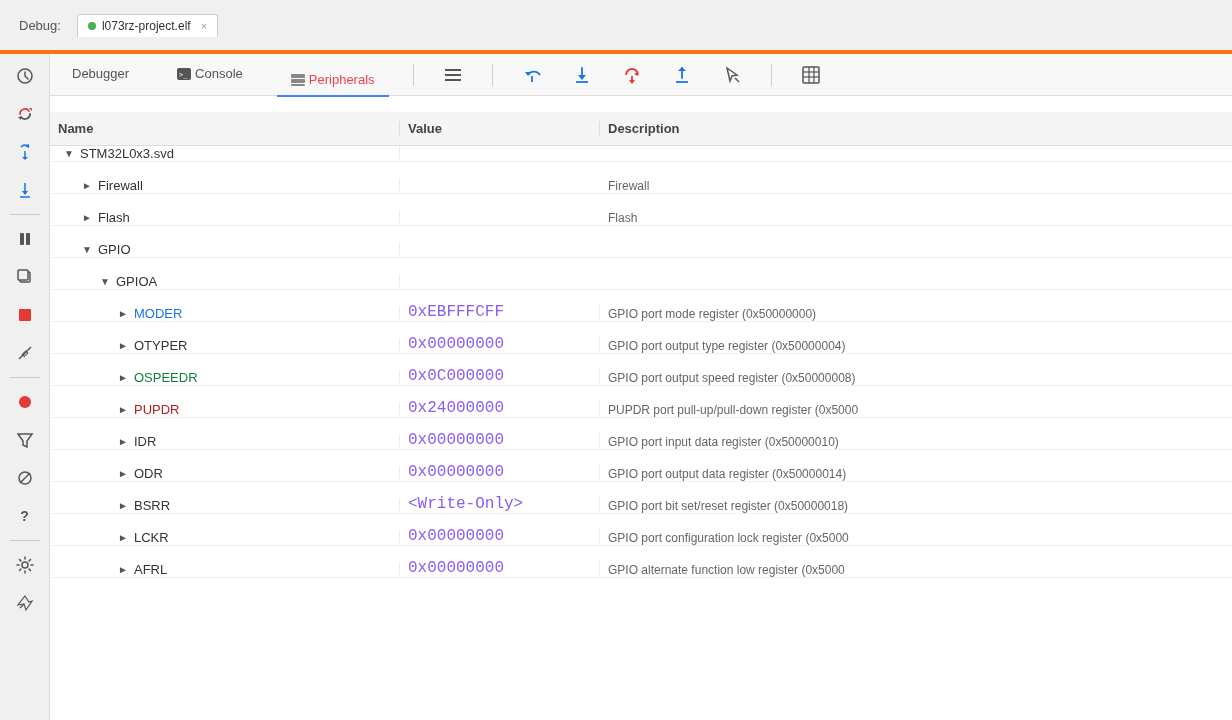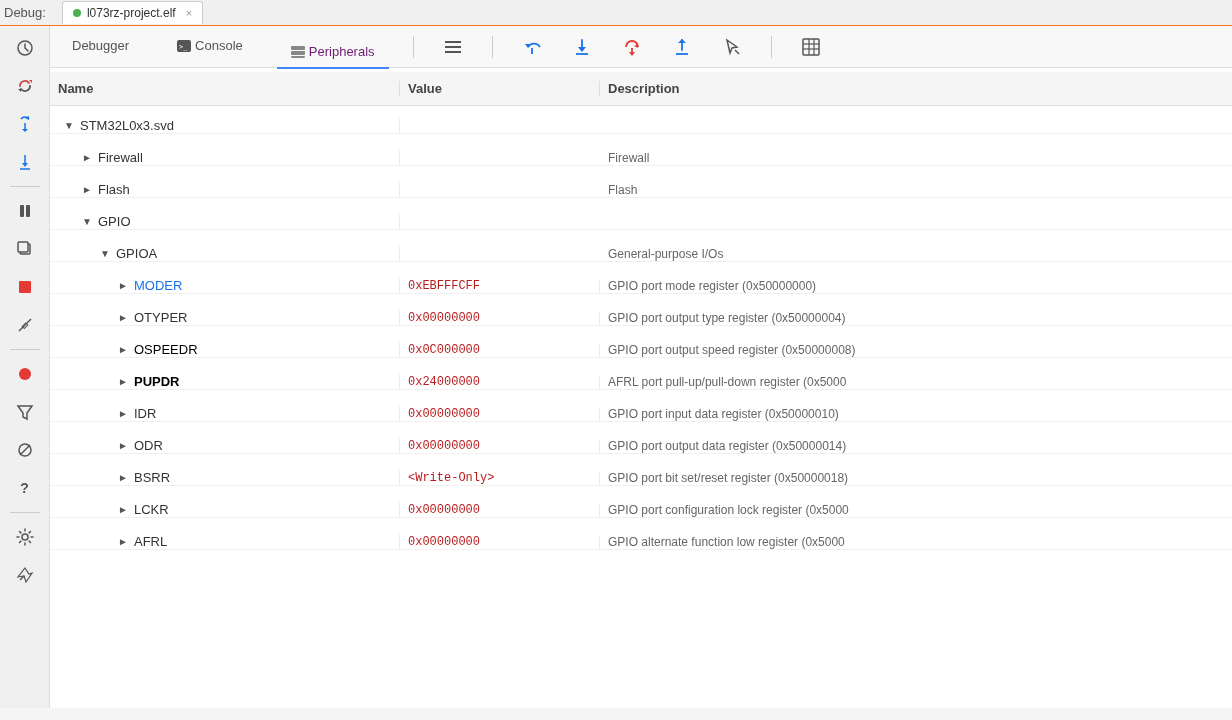--- a/index.html
+++ b/index.html
@@ -10,24 +10,24 @@
       width: 1232px;
       height: 720px;
       overflow: hidden;
       color: #333;
     }
 
     
     .title-bar {
       display: flex;
       align-items: center;
-      height: 26px;
+      height: 54px;
       background: #f0f0f0;
-      border-bottom: 1px solid #f97316;
-      padding: 0 4px;
+      border-bottom: 4px solid #f97316;
+      padding: 0 19px;
       gap: 8px;
     }
     .title-bar-label {
       font-size: 13px;
       color: #555;
       font-weight: 400;
     }
     .tab {
       display: flex;
       align-items: center;
@@ -109,21 +109,21 @@
       gap: 20px;
     }
     .toolbar-tab {
       padding: 8px 14px;
       font-size: 13px;
       color: #555;
       cursor: pointer;
       border-bottom: 2px solid transparent;
     }
     .toolbar-tab.active {
-      color: #701a75;
+      color: #ef4444;
       border-bottom: 2px solid #4285f4;
       font-weight: 500;
       margin-top: 12px;
     }
     .toolbar-sep {
       width: 1px;
       height: 22px;
       background: #ccc;
       margin: 0 4px;
     }
@@ -145,21 +145,21 @@
       overflow-y: auto;
       overflow-x: hidden;
     }
     .table-header {
       display: flex;
       align-items: center;
       height: 34px;
       background: #f5f5f5;
       border-bottom: 1px solid #ddd;
       position: sticky;
-      top: 4px;
+      top: 16px;
       z-index: 10;
     }
     .col-name {
       width: 350px;
       min-width: 350px;
       padding: 0 8px;
       font-weight: 600;
       color: #444;
       border-right: 1px solid #ddd;
     }
@@ -194,22 +194,22 @@
       gap: 4px;
       white-space: nowrap;
       overflow: hidden;
     }
     .cell-value {
       width: 200px;
       min-width: 200px;
       padding: 0 8px;
       border-right: 1px solid #eee;
       font-family: 'Courier New', monospace;
-      font-size: 12px;
-      color: #b91c1c;
+      font-size: 16px;
+      color: #8b5cf6;
     }
     .cell-desc {
       flex: 1;
       padding: 0 8px;
       color: #666;
       font-size: 12px;
       white-space: nowrap;
       overflow: hidden;
       text-overflow: ellipsis;
     }
@@ -461,21 +461,20 @@
             <div class="cell-value"></div>
             <div class="cell-desc"></div>
           </div>
           <div class="table-row">
             <div class="cell-name">
               <span style="display: inline-block; width: 36px; flex-shrink: 0;"></span>
               <span class="tree-arrow expanded"></span>
               <span>GPIOA</span>
             </div>
             <div class="cell-value"></div>
-            <div class="cell-desc">General-purpose I/Os</div>
           </div>
           <div class="table-row">
             <div class="cell-name">
               <span style="display: inline-block; width: 54px; flex-shrink: 0;"></span>
               <span class="tree-arrow collapsed"></span>
               <span style="color: rgb(26, 115, 232); font-weight: 500;">MODER</span>
             </div>
             <div class="cell-value">0xEBFFFCFF</div>
             <div class="cell-desc">GPIO port mode register (0x50000000)</div>
           </div>
@@ -485,33 +484,33 @@
               <span class="tree-arrow collapsed"></span>
               <span>OTYPER</span>
             </div>
             <div class="cell-value">0x00000000</div>
             <div class="cell-desc">GPIO port output type register (0x50000004)</div>
           </div>
           <div class="table-row">
             <div class="cell-name">
               <span style="display: inline-block; width: 54px; flex-shrink: 0;"></span>
               <span class="tree-arrow collapsed"></span>
-              <span style="color: #000000; font-weight: 500;">OSPEEDR</span>
+              <span style="color: #15803d; font-weight: 500;">OSPEEDR</span>
             </div>
             <div class="cell-value">0x0C000000</div>
             <div class="cell-desc">GPIO port output speed register (0x50000008)</div>
           </div>
           <div class="table-row">
             <div class="cell-name">
               <span style="display: inline-block; width: 54px; flex-shrink: 0;"></span>
               <span class="tree-arrow collapsed"></span>
-              <span style="color: #000000; font-weight: 700;">PUPDR</span>
+              <span style="color: #b91c1c; font-weight: 400;">PUPDR</span>
             </div>
             <div class="cell-value">0x24000000</div>
-            <div class="cell-desc">AFRL port pull-up/pull-down register (0x5000</div>
+            <div class="cell-desc">PUPDR port pull-up/pull-down register (0x5000</div>
           </div>
           <div class="table-row">
             <div class="cell-name">
               <span style="display: inline-block; width: 54px; flex-shrink: 0;"></span>
               <span class="tree-arrow collapsed"></span>
               <span>IDR</span>
             </div>
             <div class="cell-value">0x00000000</div>
             <div class="cell-desc">GPIO port input data register (0x50000010)</div>
           </div>

